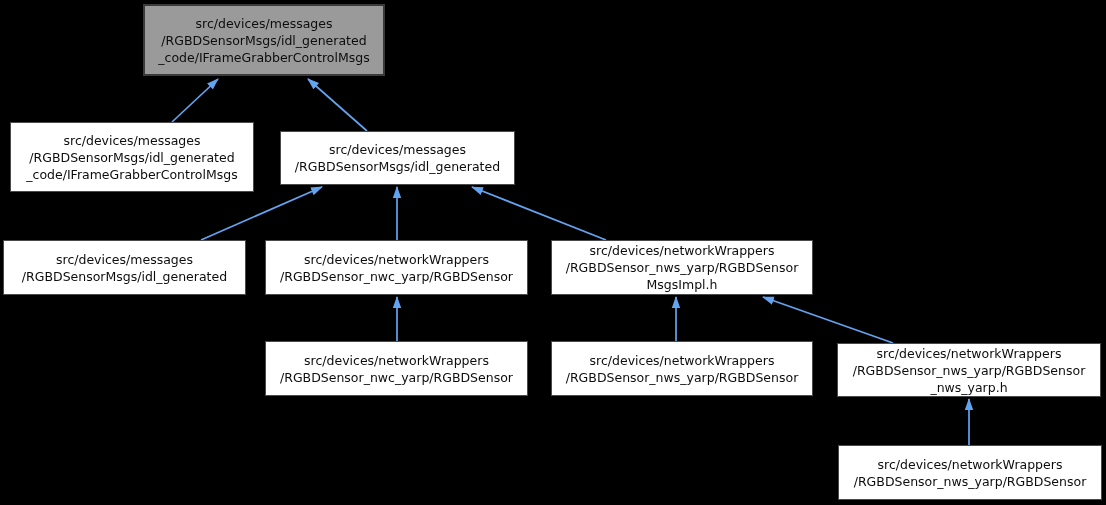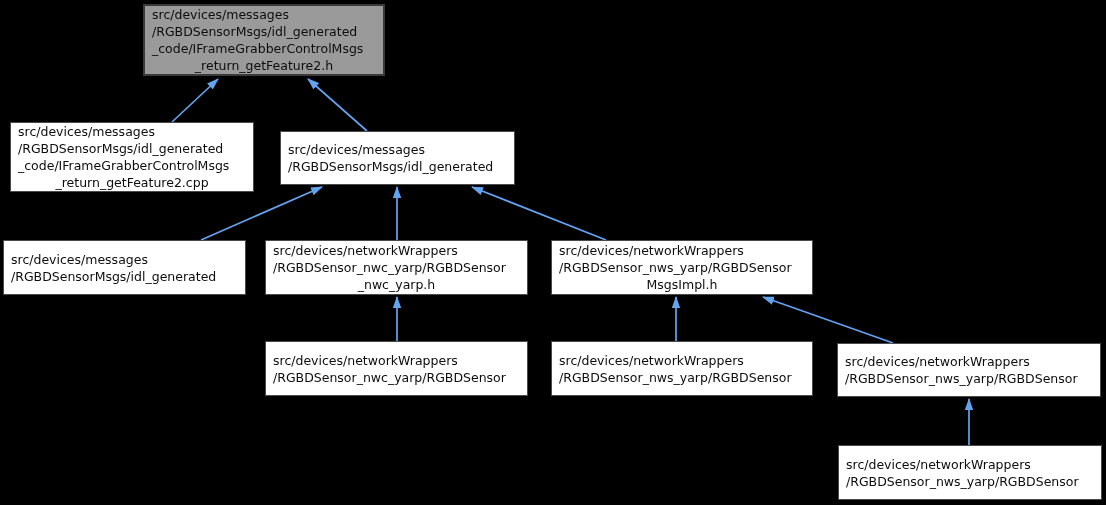--- a/index.html
+++ b/index.html
@@ -23,20 +23,21 @@
     background: #ffffff;
     border: 1.5px solid #4a4a4a;
     color: #0d0d0d;
     font-size: 12.5px;
     line-height: 17px;
     display: flex;
     flex-direction: column;
     justify-content: center;
     padding: 0 7px;
     cursor: pointer;
+    align-items: center;
   }
   .node.highlight {
     background: #9a9a9a;
     border: 2px solid #3a3a3a;
     cursor: default;
   }
   .node .ln { text-align: left; white-space: nowrap; }
   .node .ln.c { text-align: center; }
 </style>
 </head>
@@ -60,44 +61,41 @@
       <line x1="676" y1="341" x2="676" y2="297" marker-end="url(#ah)"></line>
       <line x1="893" y1="343" x2="763" y2="297" marker-end="url(#ah)"></line>
       <line x1="969" y1="445" x2="969" y2="399" marker-end="url(#ah)"></line>
     </g>
   </svg>
 
   <div class="node highlight" style="left:143px; top:4px; width:242px; height:72px;">
     <div class="ln">src/devices/messages</div>
     <div class="ln">/RGBDSensorMsgs/idl_generated</div>
     <div class="ln">_code/IFrameGrabberControlMsgs</div>
-    <div class="ln c">_return_getFeature2.h</div>
   </div>
 
   <div class="node" style="left:10px; top:122px; width:244px; height:70px;">
     <div class="ln">src/devices/messages</div>
     <div class="ln">/RGBDSensorMsgs/idl_generated</div>
     <div class="ln">_code/IFrameGrabberControlMsgs</div>
-    <div class="ln c">_return_getFeature2.cpp</div>
   </div>
 
   <div class="node" style="left:280px; top:131px; width:235px; height:54px;">
     <div class="ln">src/devices/messages</div>
     <div class="ln">/RGBDSensorMsgs/idl_generated</div>
   </div>
 
   <div class="node" style="left:3px; top:240px; width:243px; height:55px;">
     <div class="ln">src/devices/messages</div>
     <div class="ln">/RGBDSensorMsgs/idl_generated</div>
   </div>
 
   <div class="node" style="left:265px; top:240px; width:263px; height:55px;">
     <div class="ln">src/devices/networkWrappers</div>
     <div class="ln">/RGBDSensor_nwc_yarp/RGBDSensor</div>
-    <div class="ln c">_nwc_yarp.h</div>
   </div>
 
   <div class="node" style="left:551px; top:240px; width:262px; height:55px;">
     <div class="ln">src/devices/networkWrappers</div>
     <div class="ln">/RGBDSensor_nws_yarp/RGBDSensor</div>
     <div class="ln c">MsgsImpl.h</div>
   </div>
 
   <div class="node" style="left:265px; top:341px; width:263px; height:55px;">
     <div class="ln">src/devices/networkWrappers</div>
@@ -105,20 +103,21 @@
   </div>
 
   <div class="node" style="left:551px; top:341px; width:262px; height:55px;">
     <div class="ln">src/devices/networkWrappers</div>
     <div class="ln">/RGBDSensor_nws_yarp/RGBDSensor</div>
   </div>
 
   <div class="node" style="left:837px; top:343px; width:264px; height:54px;">
     <div class="ln">src/devices/networkWrappers</div>
     <div class="ln">/RGBDSensor_nws_yarp/RGBDSensor</div>
+    <div class="ln c">_nws_yarp.h</div>
   </div>
 
   <div class="node" style="left:838px; top:445px; width:264px; height:55px;">
     <div class="ln">src/devices/networkWrappers</div>
     <div class="ln">/RGBDSensor_nws_yarp/RGBDSensor</div>
   </div>
 
 </div>
 
 </body></html>

